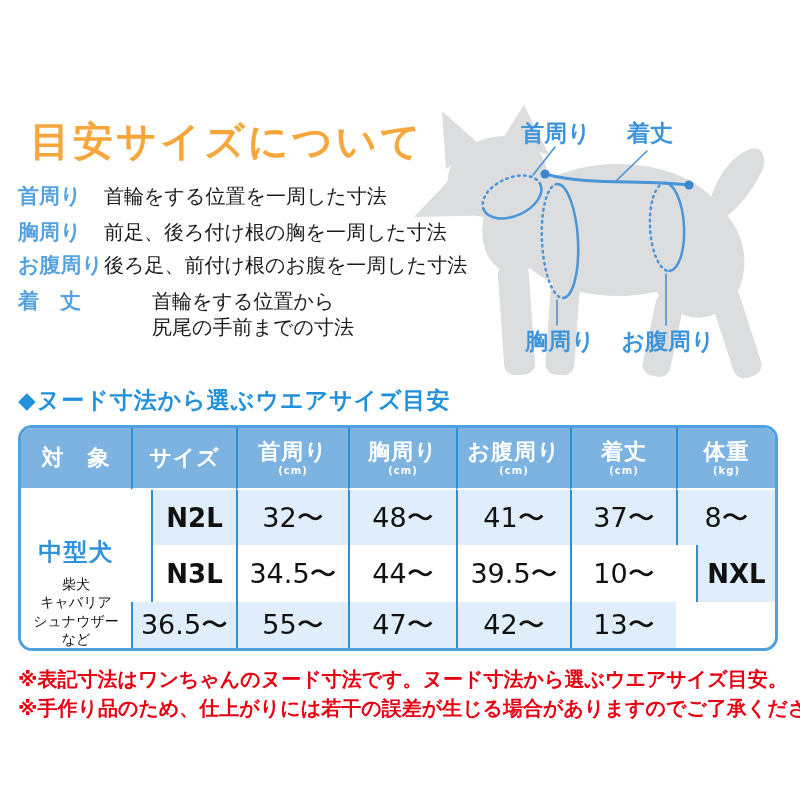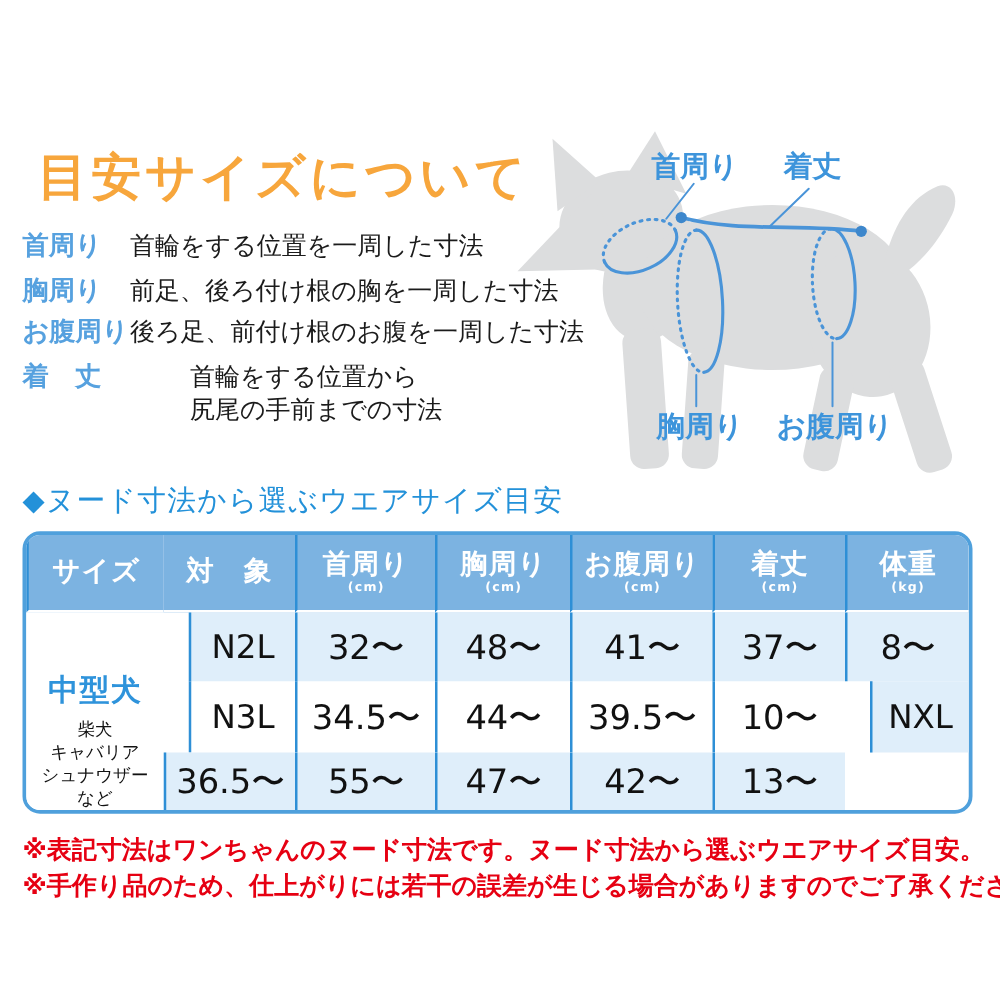--- a/index.html
+++ b/index.html
@@ -15,38 +15,38 @@
   .def-term{flex:0 0 86px;color:#56A1DF;font-weight:bold;font-size:21px;}
   .def-desc{font-size:20px;color:#1b1b1b;line-height:26px;}
   .def-r1{top:182px;}
   .def-r2{top:218px;}
   .def-r3{top:251px;}
   .def-r4{top:287px;gap:48px;}
   .dog-diagram{position:absolute;left:400px;top:95px;width:400px;height:295px;}
   .diagram-label{font-size:23px;font-weight:bold;fill:#3D94DB;}
   .section-heading{
     position:absolute;left:18px;top:385px;
-    font-size:23px;font-weight:normal;color:#2391D9;letter-spacing:1px;white-space:nowrap;
+    font-size:23px;font-weight:bold;color:#2391D9;letter-spacing:1px;white-space:nowrap;
   }
   .size-table{
     position:absolute;left:18px;top:425px;width:760px;height:226px;
     border:3px solid #4FA0DC;border-radius:14px;overflow:hidden;background:#fff;
     box-sizing:border-box;display:grid;
     grid-template-columns:110px 105px 112px 108px 114px 106px 1fr;
     grid-template-rows:62px 55px 57px 1fr;
   }
   .th{
     background:#7CB3E1;color:#fff;font-weight:bold;font-size:22px;line-height:1.12;
     display:flex;flex-direction:column;align-items:center;justify-content:center;
     border-bottom:2px solid #fff;letter-spacing:1px;
   }
   .th .unit{font-size:10px;}
   .v{border-left:2px solid #2E8FD6;}
   .cell{display:flex;align-items:center;justify-content:center;font-size:27px;color:#111;}
-  .size-cell{font-weight:normal;font-size:26px;margin-left:20px;}
+  .size-cell{font-weight:bold;font-size:26px;margin-left:20px;}
   .light{background:#DFEEFA;}
   .target-cell{
     grid-row:2/5;grid-column:1;background:#fff;
     display:flex;flex-direction:column;align-items:center;justify-content:flex-end;
   }
   .target-main{color:#2E93DB;font-weight:bold;font-size:24px;margin-bottom:7px;letter-spacing:1px;}
   .target-sub{font-size:14px;color:#111;line-height:1.3;text-align:center;}
   .note{position:absolute;left:18px;color:#E60012;font-weight:bold;font-size:20px;white-space:nowrap;}
   .note-1{top:666px;}
   .note-2{top:695px;}
@@ -119,22 +119,22 @@
   <text class="diagram-label" x="156" y="46" text-anchor="middle">首周り</text>
   <text class="diagram-label" x="250" y="46" text-anchor="middle">着丈</text>
   <text class="diagram-label" x="160" y="254" text-anchor="middle">胸周り</text>
   <text class="diagram-label" x="268" y="254" text-anchor="middle">お腹周り</text>
 </svg>
 
 <div class="section-heading">◆ヌード寸法から選ぶウエアサイズ目安</div>
 
 <div class="size-table">
 
+  <div class="th">対　象</div>
   <div class="th v">サイズ</div>
-  <div class="th">対　象</div>
   <div class="th v">
     <span>首周り</span>
     <span class="unit">(cm)</span>
   </div>
   <div class="th v">
     <span>胸周り</span>
     <span class="unit">(cm)</span>
   </div>
   <div class="th v">
     <span>お腹周り</span>

